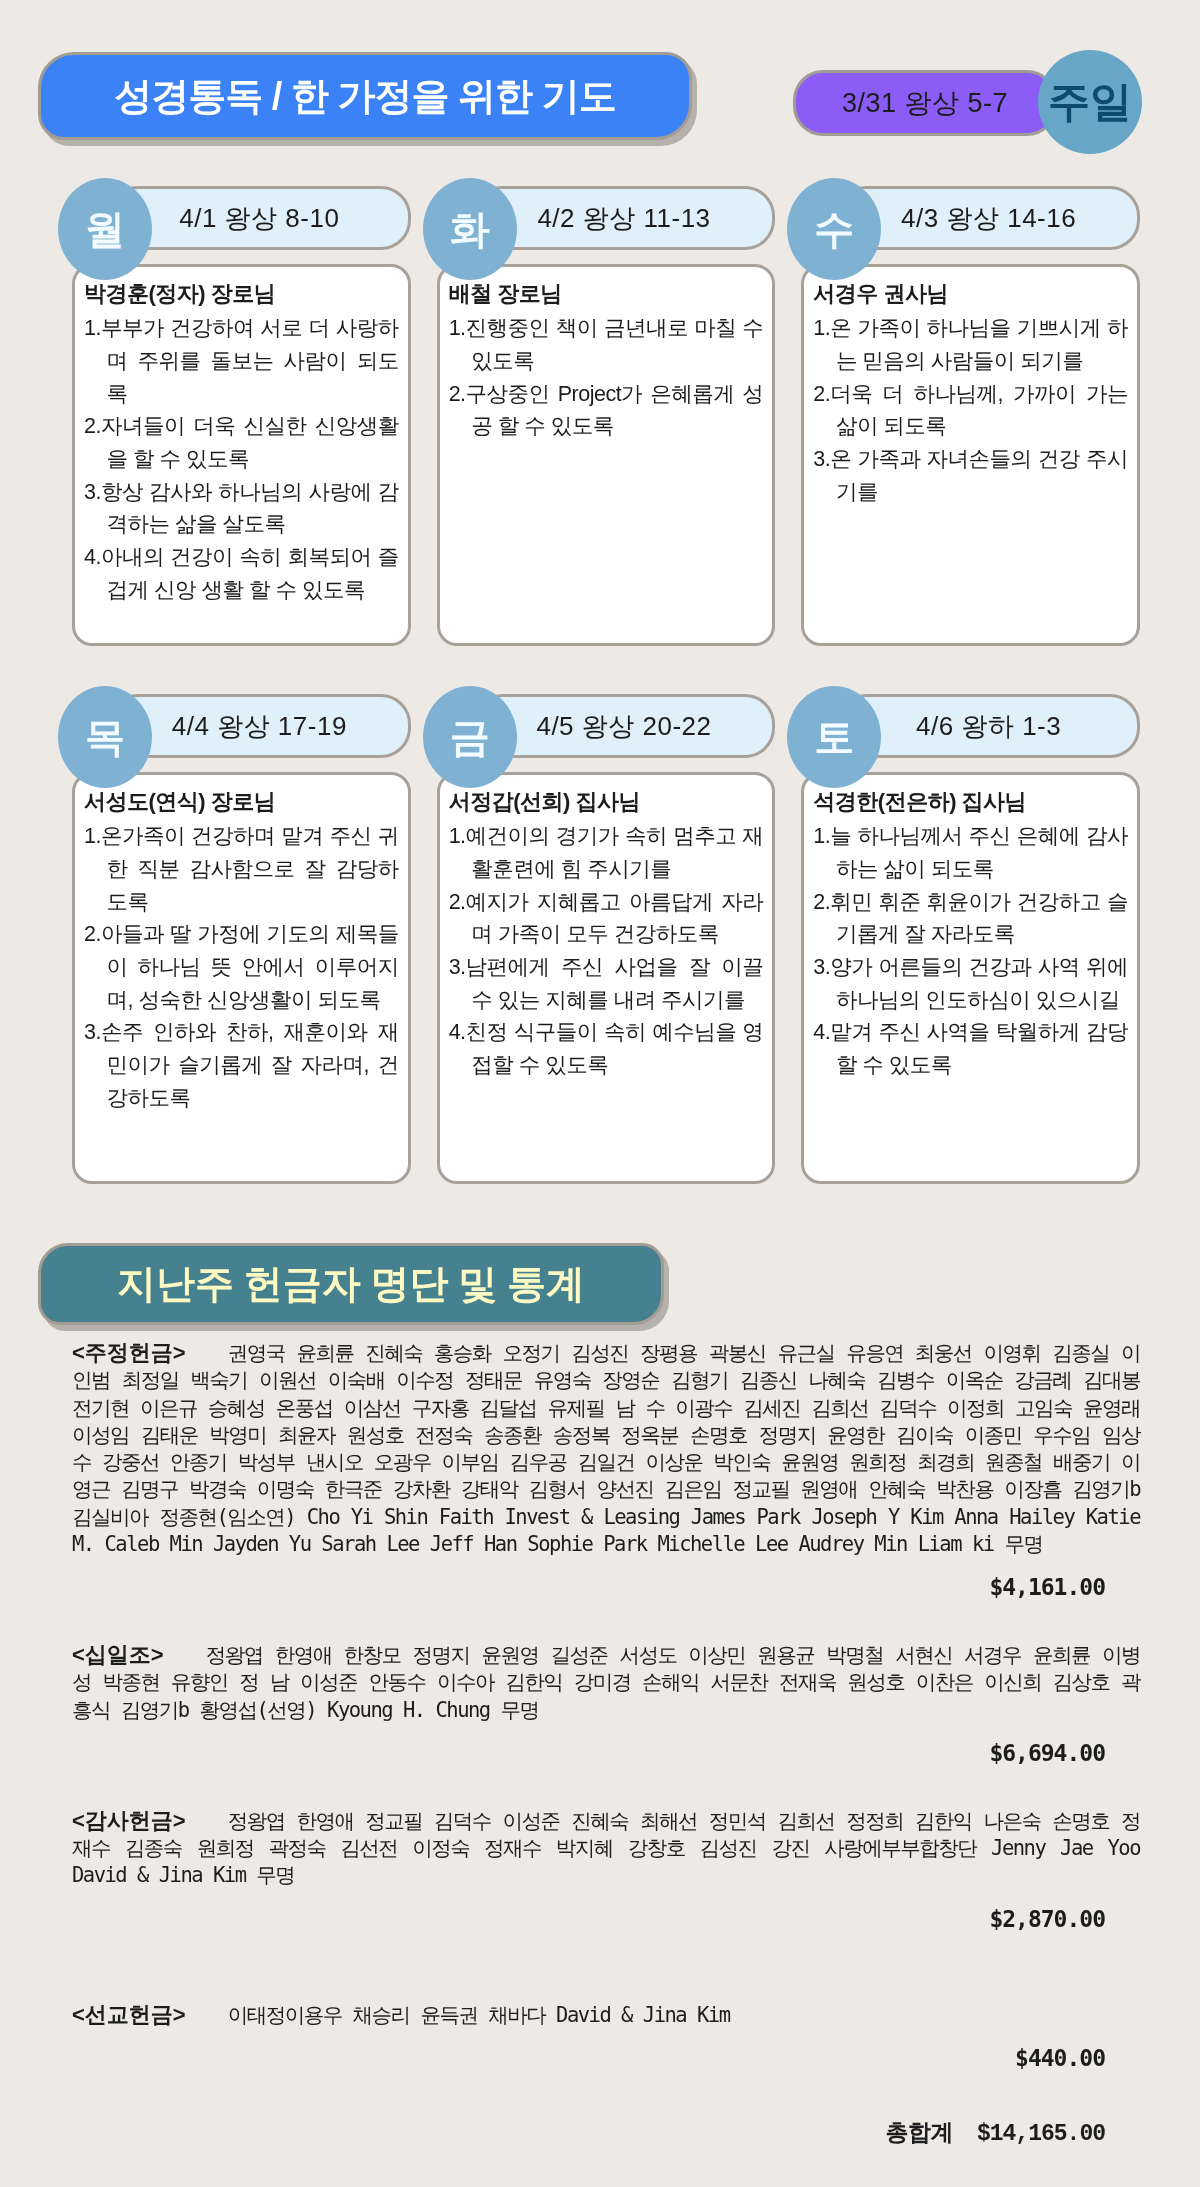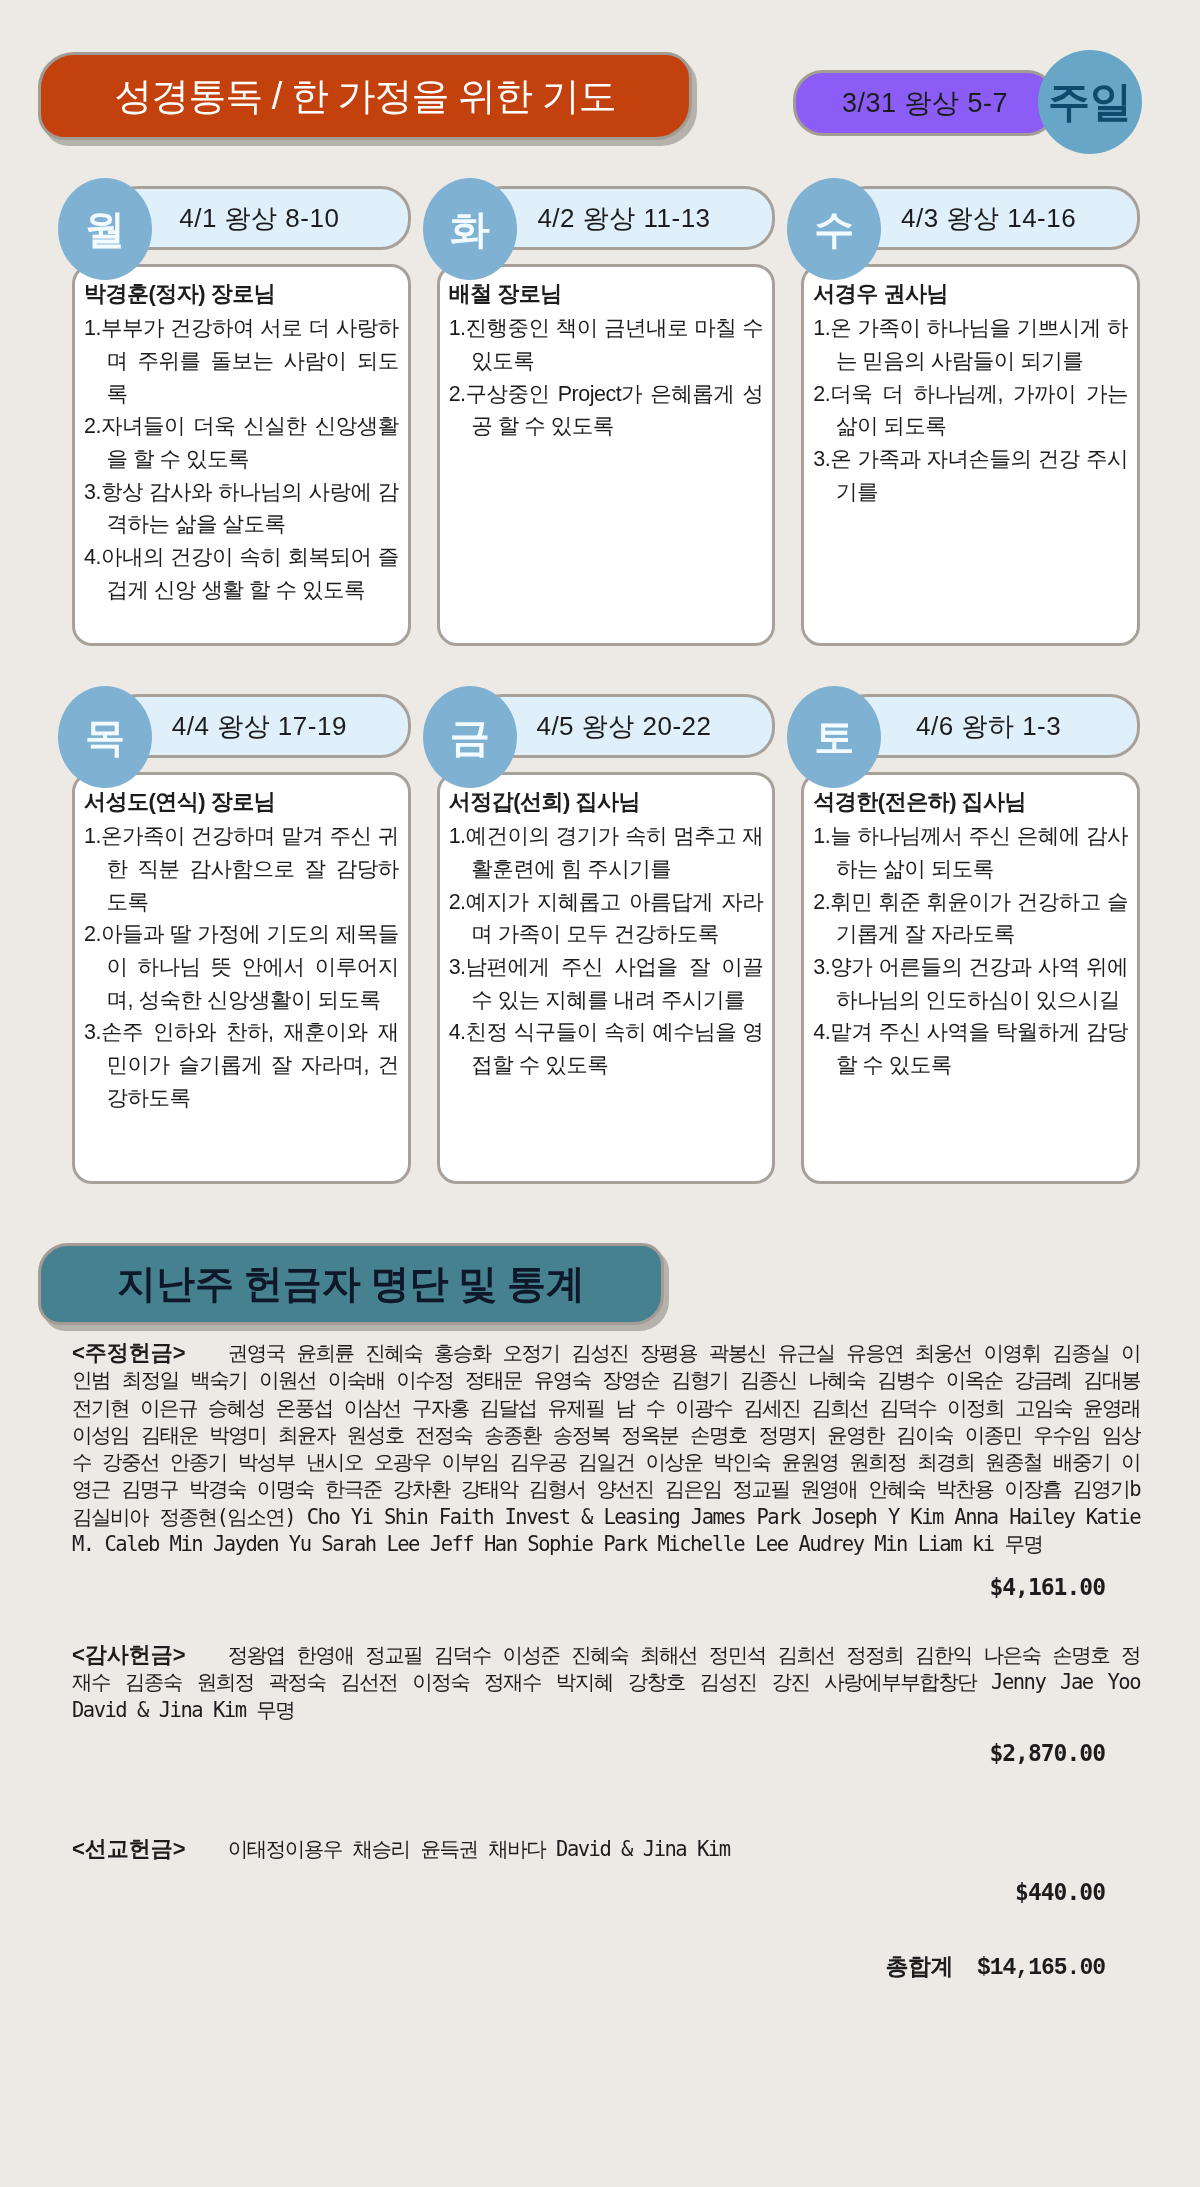--- a/index.html
+++ b/index.html
@@ -5,24 +5,24 @@
   html,body{margin:0;padding:0;}
   body{
     width:1200px;height:2187px;position:relative;
     background:#edeae6;color:#1c1c1c;
     font-family:"Liberation Sans", sans-serif;
     overflow:hidden;
   }
   
   .top-banner{
     position:absolute;left:38px;top:52px;width:648px;height:82px;
-    background:#c2410c;border:3px solid #a39c95;
+    background:#3b82f6;border:3px solid #a39c95;
     border-radius:36px 26px 36px 26px;
     box-shadow:5px 6px 0 rgba(125,119,112,0.5);
-    color:#ffffff;font-size:38px;font-weight:normal;
+    color:#ffffff;font-size:38px;font-weight:bold;
     display:flex;align-items:center;justify-content:center;
     letter-spacing:-1px;
   }
   .date-box{
     position:absolute;left:793px;top:70px;width:258px;height:60px;
     background:#8b5cf6;border:3px solid #a39c95;border-radius:30px;
     display:flex;align-items:center;justify-content:center;
     font-size:27px;letter-spacing:0.5px;
   }
   .sunday-circle{
@@ -60,21 +60,21 @@
   .row1 .card-body{min-height:358px;}
   .row2 .card-body{min-height:388px;}
   .card-name{text-align:left;font-weight:bold;font-size:22px;margin:2px 0 2px 0;}
   .prayer-item{padding-left:1.05em;text-indent:-1.05em;text-align:justify;}
   
   .offering-banner{
     position:absolute;left:38px;top:1243px;width:620px;height:76px;
     background:#46818f;border:3px solid #a39c95;
     border-radius:30px 22px 30px 22px;
     box-shadow:5px 6px 0 rgba(125,119,112,0.5);
-    color:#0f172a;font-size:39px;font-weight:bold;
+    color:#fef9c3;font-size:39px;font-weight:bold;
     font-family:"Liberation Serif", serif;
     display:flex;align-items:center;justify-content:center;
   }
   .offerings{position:absolute;left:72px;top:1338px;width:1068px;}
   .off-section{margin:0 0 40px 0;}
   .off-names{
     margin:0;font-family:"DejaVu Sans Mono", monospace;
     font-size:20.5px;line-height:1.33;text-align:justify;
     letter-spacing:-1.5px;
   }
@@ -171,20 +171,24 @@
 </div>
 
 <div class="offering-banner">지난주 헌금자 명단 및 통계</div>
 
 <div class="offerings">
   <div class="off-section">
     <p class="off-names"><span class="off-label">&lt;주정헌금&gt;</span><span>권영국 윤희륜 진혜숙 홍승화 오정기 김성진 장평용 곽봉신 유근실 유응연 최웅선 이영휘 김종실 이인범 최정일 백숙기 이원선 이숙배 이수정 정태문 유영숙 장영순 김형기 김종신 나혜숙 김병수 이옥순 강금례 김대봉 전기현 이은규 승혜성 온풍섭 이삼선 구자홍 김달섭 유제필 남  수 이광수 김세진 김희선 김덕수 이정희 고임숙 윤영래 이성임 김태운 박영미 최윤자 원성호 전정숙 송종환 송정복 정옥분 손명호 정명지 윤영한 김이숙 이종민 우수임 임상수 강중선 안종기 박성부 낸시오 오광우 이부임 김우공 김일건 이상운 박인숙 윤원영 원희정 최경희 원종철 배중기 이영근 김명구 박경숙 이명숙 한극준 강차환 강태악 김형서 양선진 김은임 정교필 원영애 안혜숙 박찬용 이장흠 김영기b 김실비아 정종현(임소연) Cho Yi Shin  Faith Invest &amp; Leasing  James Park  Joseph Y Kim  Anna Hailey  Katie M. Caleb Min  Jayden Yu  Sarah Lee  Jeff Han  Sophie Park  Michelle Lee  Audrey Min  Liam ki 무명</span></p>
     <div class="off-amount">$4,161.00</div>
   </div>
   <div class="off-section">
+    <p class="off-names"><span class="off-label">&lt;십일조&gt;</span><span>정왕엽 한영애 한창모 정명지 윤원영 길성준 서성도 이상민 원용균 박명철 서현신 서경우 윤희륜 이병성 박종현 유향인 정  남 이성준 안동수 이수아 김한익 강미경 손해익 서문찬 전재욱 원성호 이찬은 이신희 김상호 곽흥식 김영기b 황영섭(선영) Kyoung H. Chung 무명</span></p>
+    <div class="off-amount">$6,694.00</div>
+  </div>
+  <div class="off-section">
     <p class="off-names"><span class="off-label">&lt;감사헌금&gt;</span><span>정왕엽 한영애 정교필 김덕수 이성준 진혜숙 최해선 정민석 김희선 정정희 김한익 나은숙 손명호 정재수 김종숙 원희정 곽정숙 김선전 이정숙 정재수 박지혜 강창호 김성진 강진 사랑에부부합창단 Jenny Jae Yoo  David &amp; Jina Kim 무명</span></p>
     <div class="off-amount">$2,870.00</div>
   </div>
   <div class="off-section mission">
     <p class="off-names"><span class="off-label">&lt;선교헌금&gt;</span><span>이태정이용우 채승리 윤득권 채바다 David &amp; Jina Kim</span></p>
     <div class="off-amount">$440.00</div>
   </div>
   <div class="total-line">
     <span>총합계</span><span class="total-amount">$14,165.00</span>
   </div>

